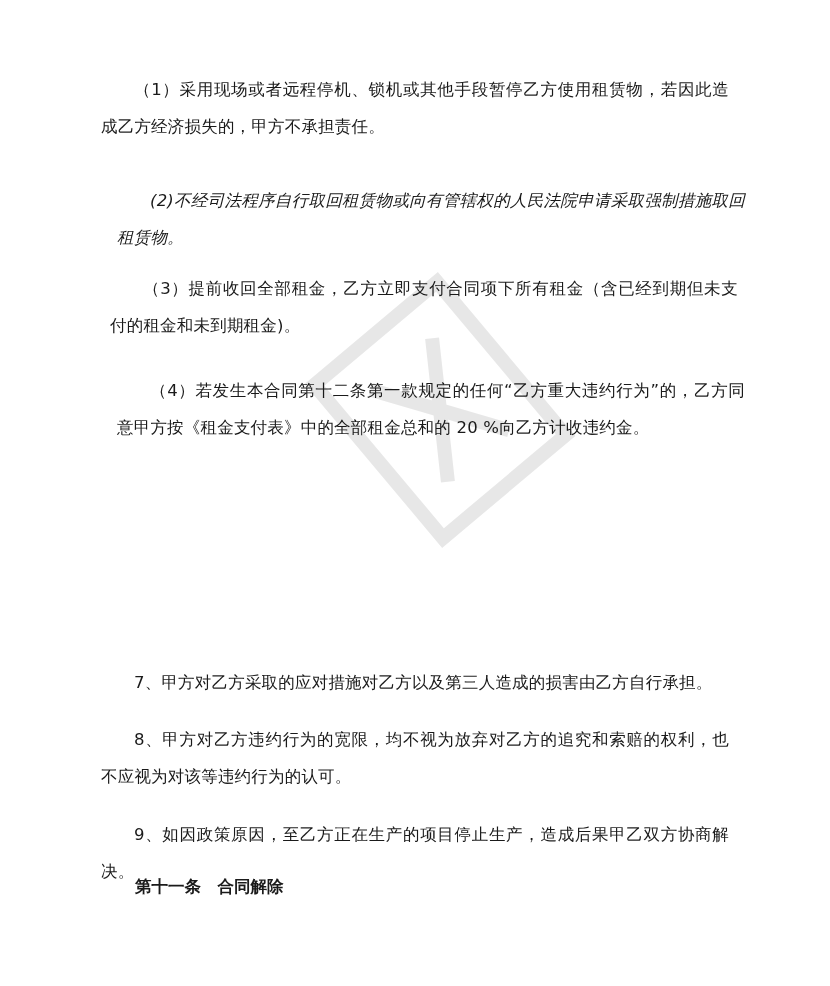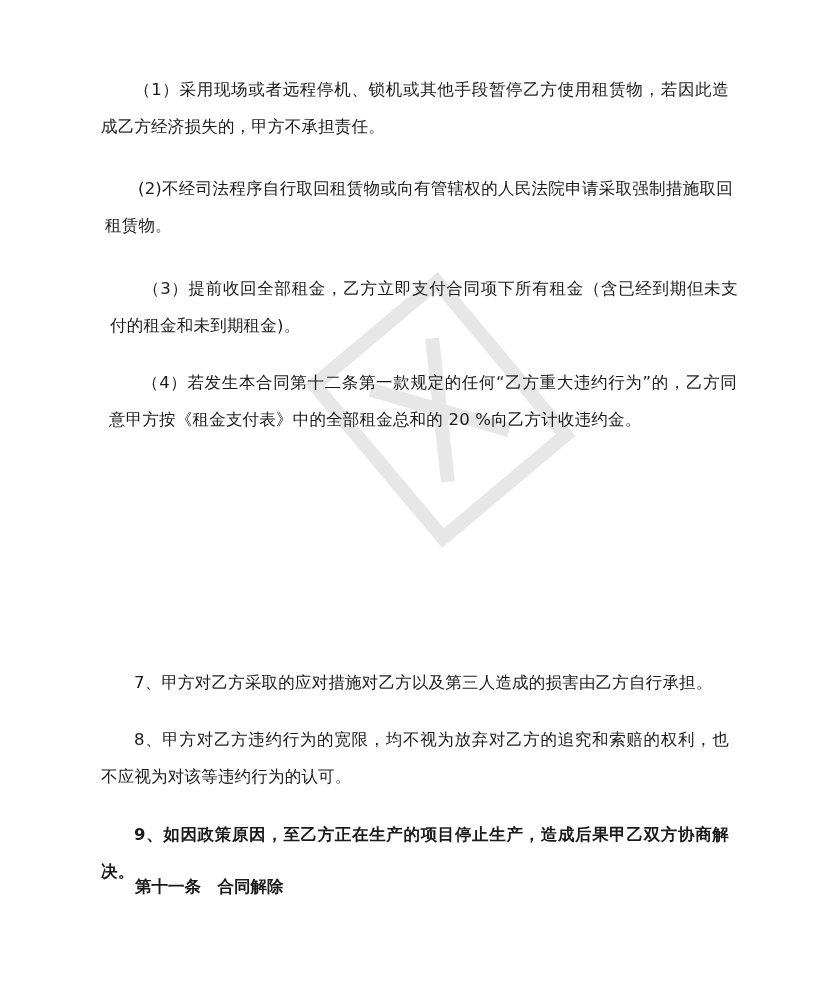--- a/index.html
+++ b/index.html
@@ -18,21 +18,21 @@
 <div class="page">
 
   <svg class="watermark" viewBox="0 0 280 320">
     <g transform="rotate(-40 140 160)" fill="none" stroke="#000" stroke-width="14">
       <path d="M60 60 L220 60 L220 260 L60 260 Z"></path>
       <path d="M100 100 L180 220 M180 100 L100 220"></path>
     </g>
   </svg>
 
   <p class="para" style="top:71px; margin:0;">（1）采用现场或者远程停机、锁机或其他手段暂停乙方使用租赁物，若因此造成乙方经济损失的，甲方不承担责任。</p>
-  <p class="para" style="top:166px; margin:4px;">(2)不经司法程序自行取回租赁物或向有管辖权的人民法院申请采取强制措施取回租赁物。</p>
+  <p class="para" style="top:166px; margin:16px;font-style:italic;">(2)不经司法程序自行取回租赁物或向有管辖权的人民法院申请采取强制措施取回租赁物。</p>
   <p class="para" style="top:261px; margin:9px;">（3）提前收回全部租金，乙方立即支付合同项下所有租金（含已经到期但未支付的租金和未到期租金)。</p>
-  <p class="para" style="top:356px; margin:8px;">（4）若发生本合同第十二条第一款规定的任何“乙方重大违约行为”的，乙方同意甲方按《租金支付表》中的全部租金总和的 20 %向乙方计收违约金。</p>
+  <p class="para" style="top:356px; margin:16px;">（4）若发生本合同第十二条第一款规定的任何“乙方重大违约行为”的，乙方同意甲方按《租金支付表》中的全部租金总和的 20 %向乙方计收违约金。</p>
   <p class="para" style="top:664px; margin:0;">7、甲方对乙方采取的应对措施对乙方以及第三人造成的损害由乙方自行承担。</p>
   <p class="para" style="top:721px; margin:0;">8、甲方对乙方违约行为的宽限，均不视为放弃对乙方的追究和索赔的权利，也不应视为对该等违约行为的认可。</p>
-  <p class="para" style="top:816px; margin:0;font-weight:bold;">9、如因政策原因，至乙方正在生产的项目停止生产，造成后果甲乙双方协商解决。</p>
+  <p class="para" style="top:816px; margin:0;">9、如因政策原因，至乙方正在生产的项目停止生产，造成后果甲乙双方协商解决。</p>
 
   <div class="heading" style="top:876px;">第十一条　合同解除</div>
 </div>
 
 </body></html>

